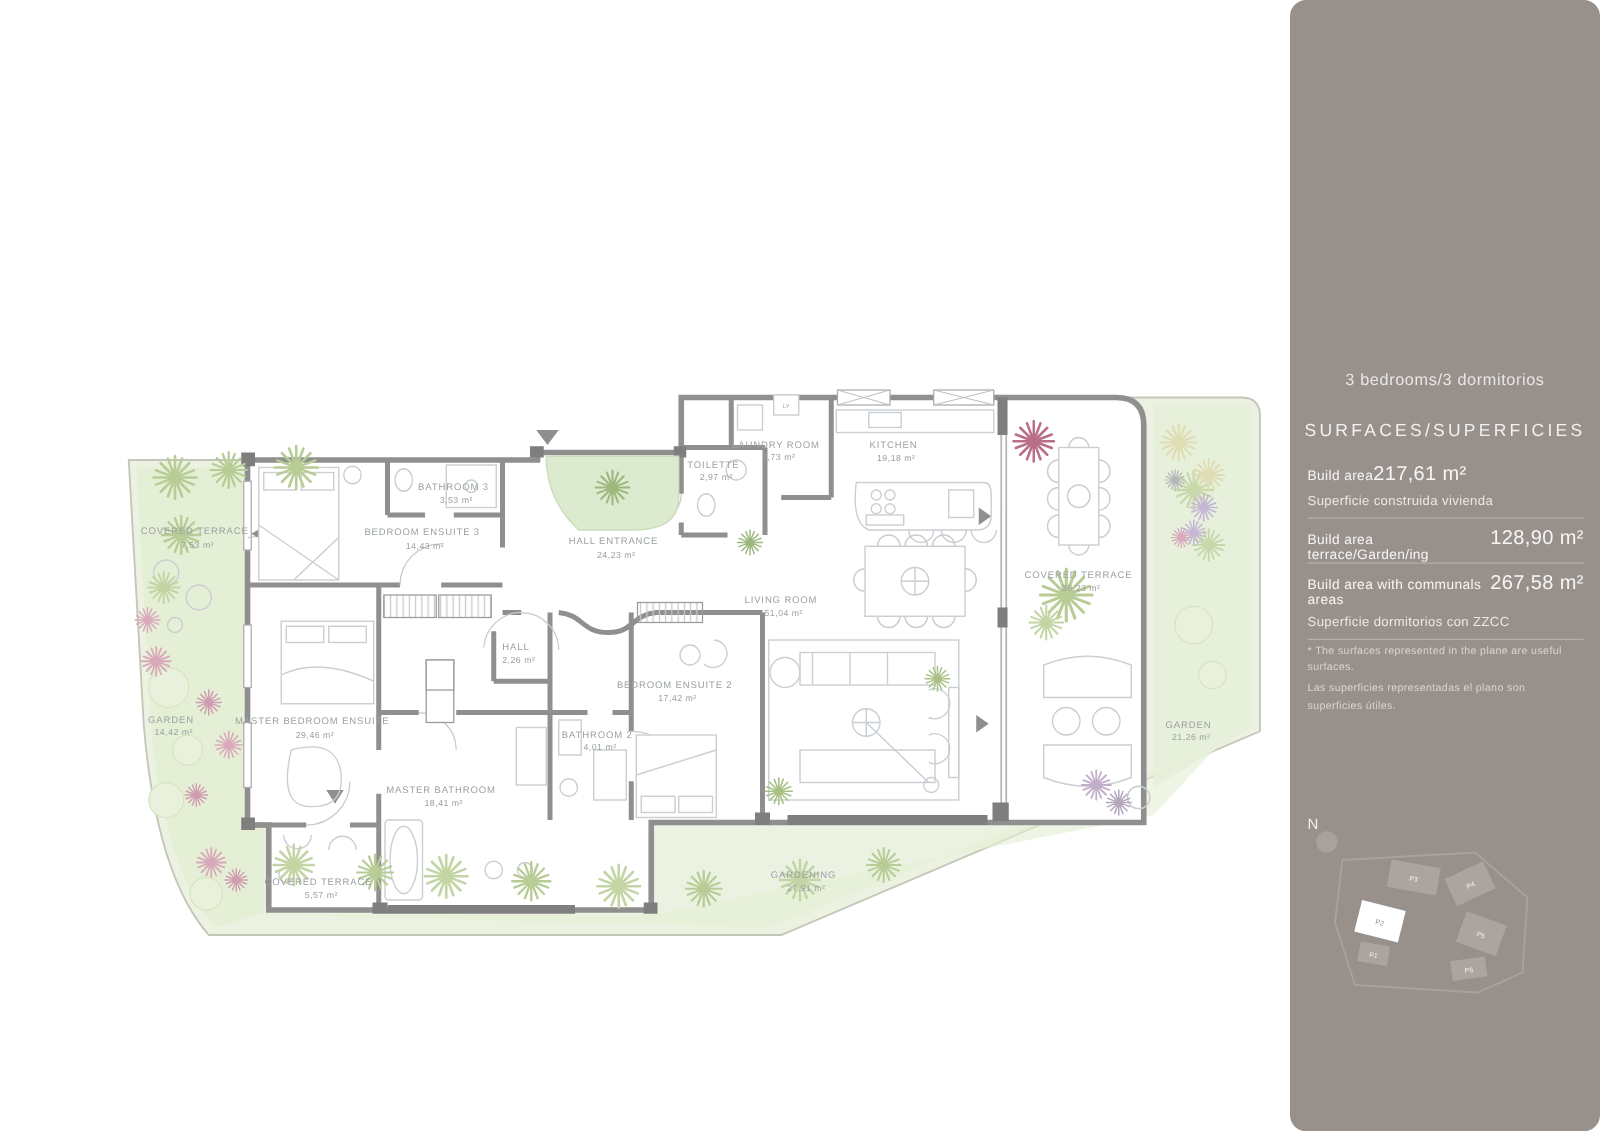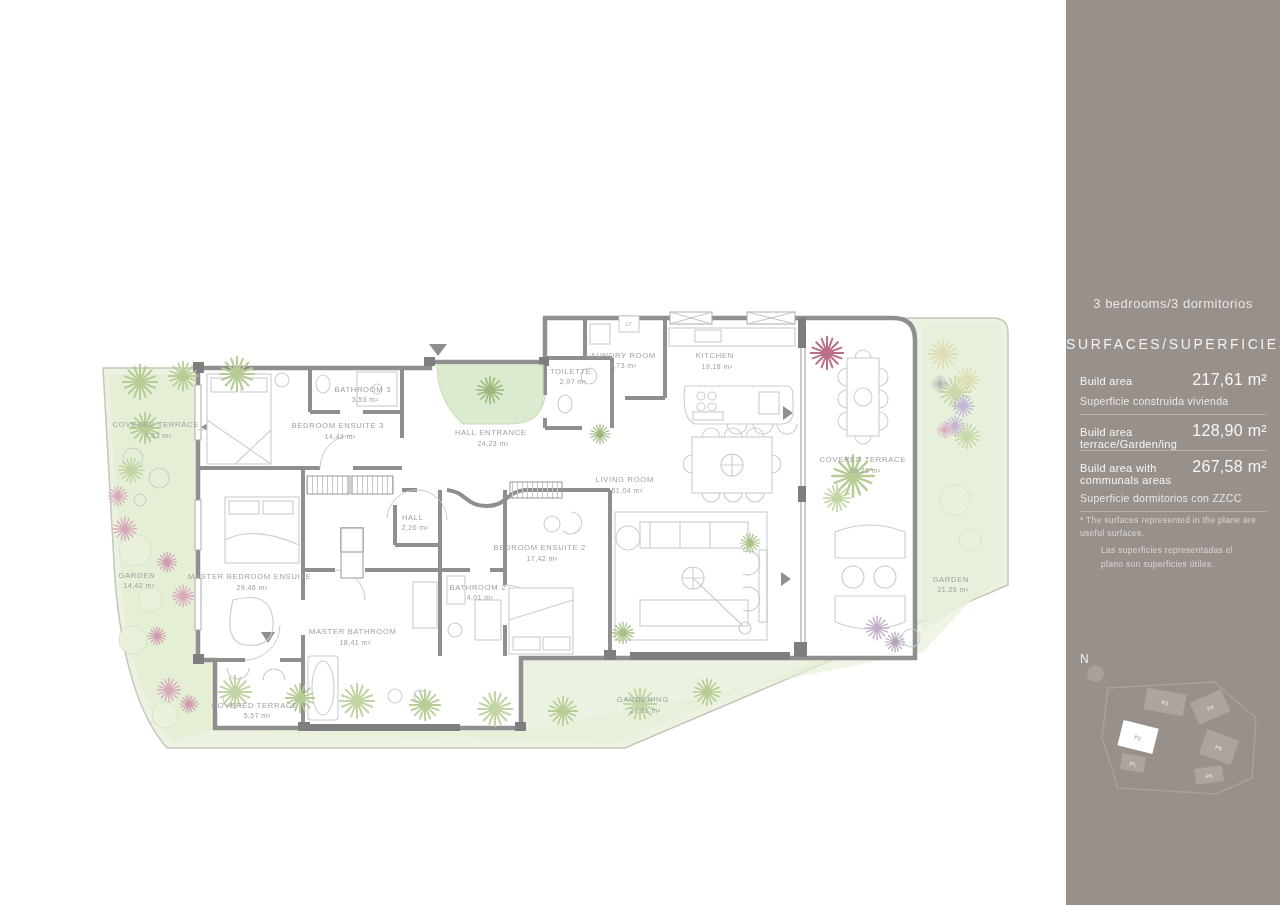--- a/index.html
+++ b/index.html
@@ -1,33 +1,33 @@
 <!DOCTYPE html>
 <html><head>
 <meta charset="utf-8">
 <style>
   html,body{margin:0;padding:0;background:#ffffff;font-family:"Liberation Sans", sans-serif;}
   .page{position:relative;width:1280px;height:905px;background:#ffffff;overflow:hidden;}
 
   
-  .sidebar{position:absolute;top:0;right:0;width:214px;height:905px;background:#98908b;}
+  .sidebar{position:absolute;top:0;right:0;width:248px;height:905px;background:#98908b;border-radius:13px;}
   .sb-title{position:absolute;top:296px;left:0;width:100%;text-align:center;
             font-size:13px;letter-spacing:.5px;color:rgba(255,255,255,.78);font-weight:400;}
   .sb-sub{position:absolute;top:336px;left:0;width:100%;text-align:center;
           font-size:14px;letter-spacing:2.6px;color:rgba(255,255,255,.88);font-weight:400;}
   .sb-table{position:absolute;top:366px;left:14px;right:13px;}
   .sb-row{margin-bottom:2px;}
-  .sb-line1{display:flex;justify-content:space-between;align-items:baseline;
+  .sb-line1{display:flex;align-items:baseline;
             font-size:11px;color:rgba(255,255,255,.92);letter-spacing:.3px;padding-top:5px;}
   .sb-line1 .val{font-size:16px;white-space:nowrap;}
   .sb-line2{font-size:10.5px;color:rgba(255,255,255,.8);letter-spacing:.3px;padding-top:6px;padding-bottom:7px;}
   .sb-div{height:1px;background:rgba(255,255,255,.28);}
   .sb-note{position:absolute;top:514px;left:14px;right:23px;font-size:8.5px;line-height:1.55;
            color:rgba(255,255,255,.62);letter-spacing:.3px;}
-  .sb-note .n2{display:block;margin-top:4px;margin-left:21px;}
+  .sb-note .n2{display:block;margin-top:4px;}
   .compass-n{position:absolute;top:652px;left:14px;font-size:12px;color:rgba(255,255,255,.85);}
   .compass-dot{position:absolute;top:665px;left:21px;width:17px;height:17px;border-radius:50%;
                background:#a8a19c;}
   .siteplan{position:absolute;top:676px;left:0;}
 
   
   .plan{position:absolute;left:95px;top:300px;}
   .room-name{font-size:7.6px;letter-spacing:.7px;fill:#9ba1a1;}
   .room-area{font-size:7px;letter-spacing:.4px;fill:#9ba1a1;}
   .tiny{font-size:4.5px;fill:#9ba1a1;letter-spacing:.3px;}

